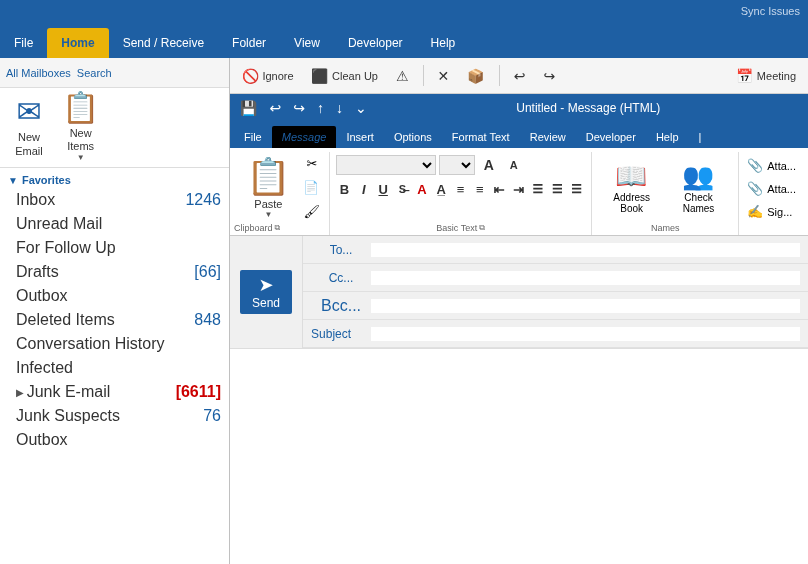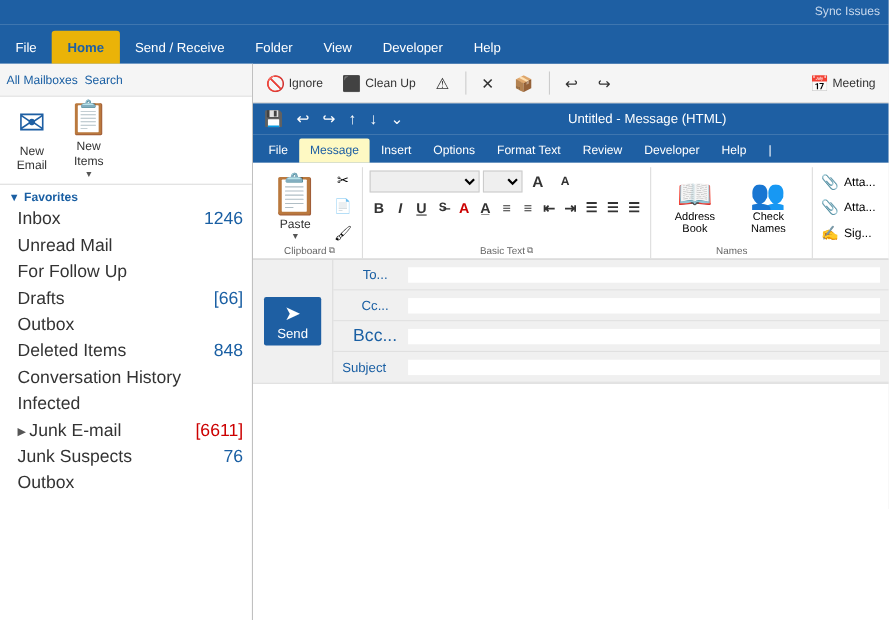--- a/index.html
+++ b/index.html
@@ -54,43 +54,44 @@
     .sidebar-item {
       padding: 3px 8px 3px 16px;
       cursor: pointer;
       display: flex;
       align-items: center;
       justify-content: space-between;
       border-radius: 2px;
       color: #333;
     }
     .sidebar-item .count { color: #1a5fa3; font-weight: 400; margin-left: 4px; }
-    .sidebar-item .count-red { color: #c00; font-weight: 400; }
+    .sidebar-item .count-red { color: #c00; font-weight: 700; }
 
     
     .msg-ribbon-tabs {
       background: #1e5fa3;
       display: flex;
       align-items: flex-end;
       height: 26px;
       padding-left: 4px;
     }
     .msg-tab {
       color: white;
       font-size: 11px;
       padding: 4px 10px;
       cursor: pointer;
       border-radius: 2px 2px 0 0;
       height: 22px;
       display: flex;
       align-items: center;
     }
     .msg-tab.active {
-      background: #fef9c3;
+      background: #000000;
       color: #1e5fa3;
+      font-style: italic;
     }
 
     
     .quick-access {
       background: #1e5fa3;
       height: 28px;
       display: flex;
       align-items: center;
       padding: 0 6px;
       gap: 4px;
@@ -131,21 +132,20 @@
     }
     .msg-ribbon-group-bottom {
       position: absolute;
       bottom: 2px;
       left: 0; right: 0;
       text-align: center;
       font-size: 9px;
       color: #666;
       display: flex;
       align-items: center;
-      justify-content: center;
       gap: 2px;
       margin-top: 45px;
     }
 
     
     .paste-btn {
       display: flex;
       flex-direction: column;
       align-items: center;
       cursor: pointer;

